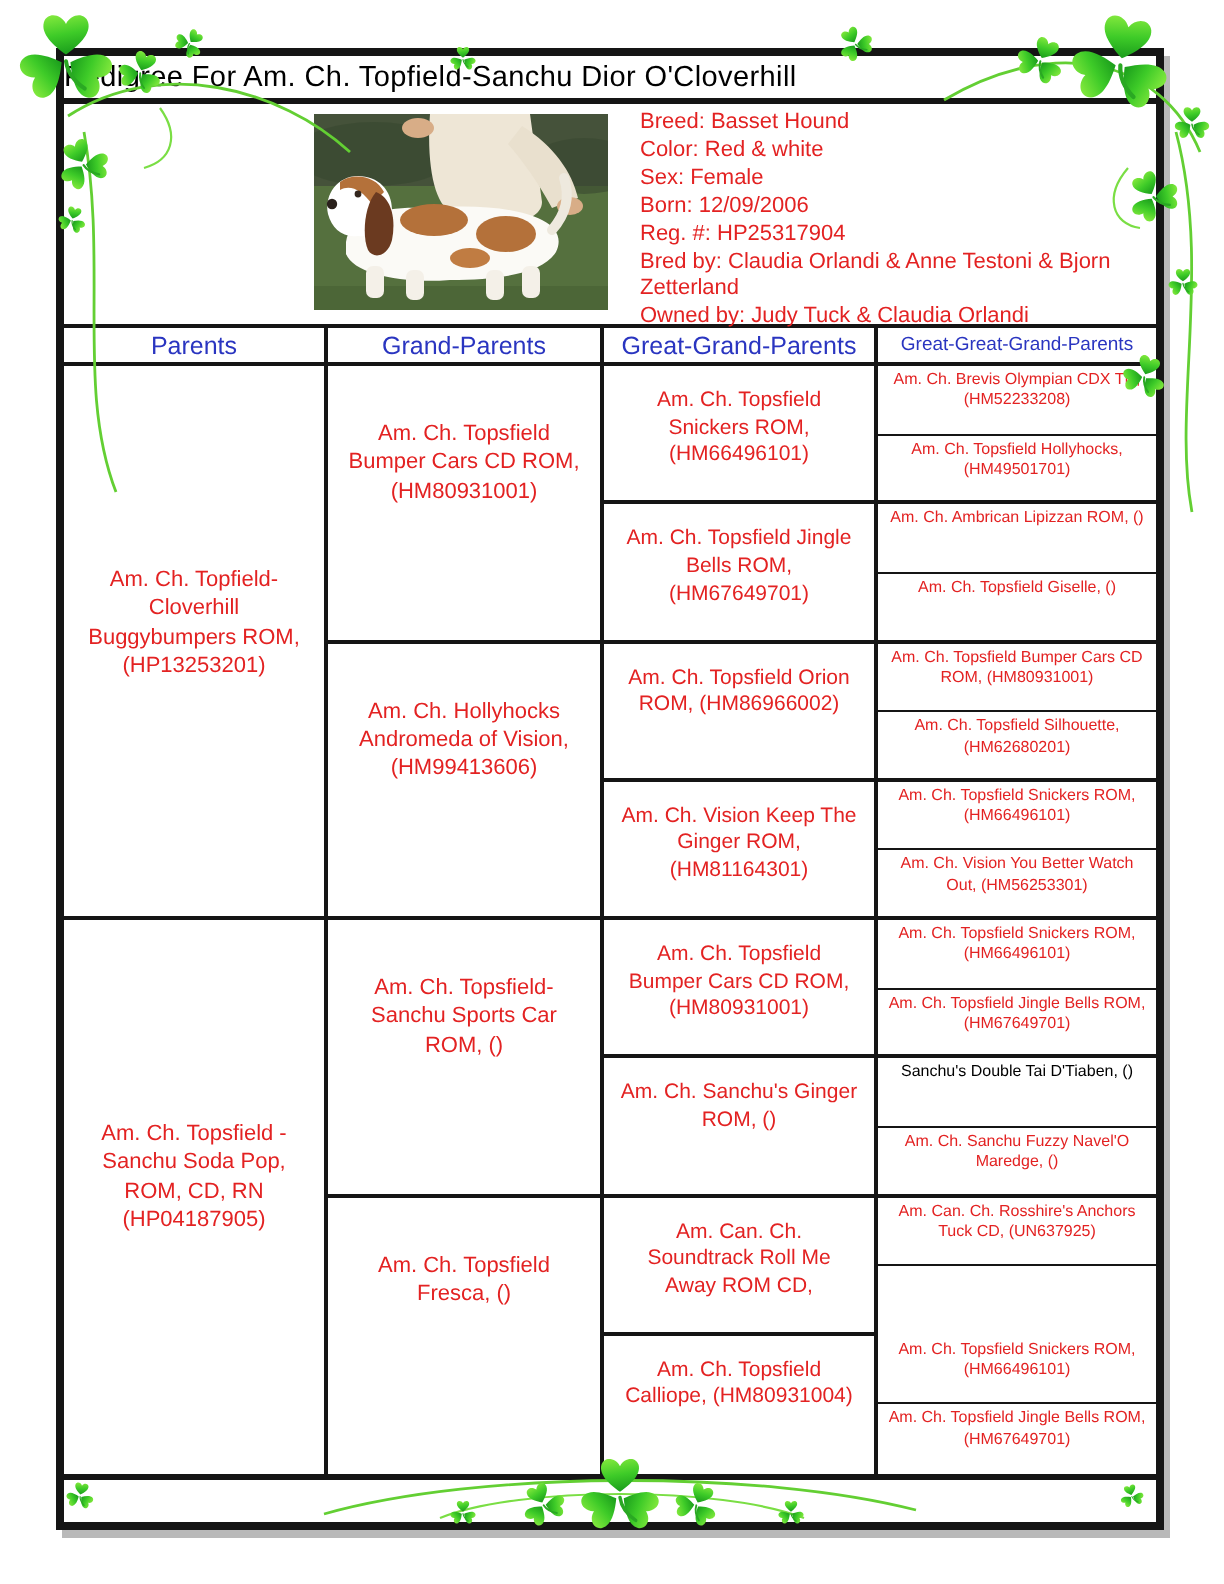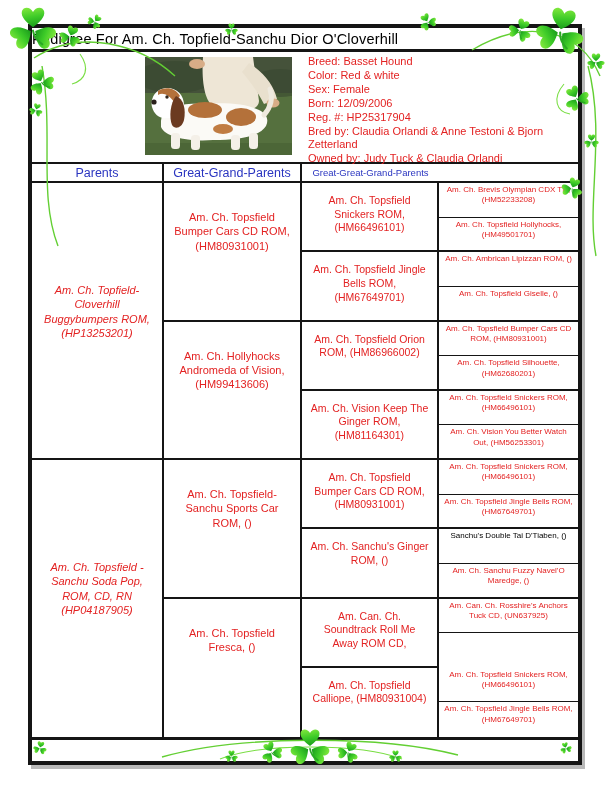--- a/index.html
+++ b/index.html
@@ -18,21 +18,21 @@
     position:absolute;left:28px;top:24px;width:546px;height:733px;
     border:4px solid var(--bk);background:#fff;
     box-shadow:3px 4px 0 #b9b9b9;
   }
   .title-band{
     height:21px;border-bottom:3px solid var(--bk);
     display:flex;align-items:center;justify-content:flex-start;
   }
   .title-band .t{font-size:14.5px;color:#000;letter-spacing:.2px;}
   
-  .info-section{height:110px;display:flex;align-items:flex-start;}
+  .info-section{height:110px;display:flex;align-items:flex-start;padding-left:12px;}
   .photo-wrap{margin-left:113px;margin-top:5px;width:147px;height:98px;flex:none;}
   .photo-wrap svg{display:block;width:147px;height:98px;}
   .info-lines{margin-left:16px;margin-top:3px;color:var(--red);font-size:11px;line-height:13.9px;}
   
   .ped-header{
     display:grid;grid-template-columns:132fr 138fr 137fr 139fr;
     height:17px;border-top:2px solid var(--bk);border-bottom:2px solid var(--bk);text-align:right;
   }
   .ped-header .hc{
     display:flex;align-items:center;justify-content:center;
@@ -42,21 +42,21 @@
   .ped-header .hc.small{font-size:9.5px;}
   .ped-body{
     display:grid;grid-template-columns:132fr 138fr 137fr 139fr;
     grid-template-rows:repeat(16,1fr);
     height:554px;border-bottom:3px solid var(--bk);
   }
   .pc{
     box-sizing:border-box;display:flex;justify-content:center;text-align:center;
     color:var(--red);align-items:flex-start;overflow:hidden;
   }
-  .col1{grid-column:1;font-size:11px;line-height:1.3;padding:100px 6px 0 6px;border-right:2px solid var(--bk);font-style:italic;}
+  .col1{grid-column:1;font-size:11px;line-height:1.3;padding:100px 6px 0 6px;border-right:2px solid var(--bk);}
   .col2{grid-column:2;font-size:11px;line-height:1.3;padding:27px 8px 0 8px;border-right:2px solid var(--bk);}
   .col3{grid-column:3;font-size:10.5px;line-height:1.3;padding:11px 8px 0 8px;border-right:2px solid var(--bk);}
   .col4{grid-column:4;font-size:8px;line-height:1.3;padding:2px 4px 0 4px;}
   .bb1{border-bottom:1px solid var(--bk);}
   .bb2{border-bottom:2px solid var(--bk);}
   .black-entry{color:#000;}
   .r1-3{grid-row:1/3}.r3-5{grid-row:3/5}.r5-7{grid-row:5/7}.r7-9{grid-row:7/9}
   .r9-11{grid-row:9/11}.r11-13{grid-row:11/13}.r13-15{grid-row:13/15}.r15-17{grid-row:15/17}
   .r1-5{grid-row:1/5}.r5-9{grid-row:5/9}.r9-13{grid-row:9/13}.r13-17{grid-row:13/17}
   .r1-9{grid-row:1/9}.r9-17{grid-row:9/17}
@@ -131,20 +131,21 @@
       <div>Sex: Female</div>
       <div>Born: 12/09/2006</div>
       <div>Reg. #: HP25317904</div>
       <div>Bred by: Claudia Orlandi &amp; Anne Testoni &amp; Bjorn Zetterland</div>
       <div>Owned by: Judy Tuck &amp; Claudia Orlandi</div>
     </div>
   </div>
 
   <div class="ped-header">
     <div class="hc">Parents</div>
+    <div class="hc">Grand-Parents</div>
     <div class="hc">Great-Grand-Parents</div>
     <div class="hc small">Great-Great-Grand-Parents</div>
   </div>
 
   <div class="ped-body">
 
     <div class="pc col1 r1-9 bb2">Am. Ch. Topfield-Cloverhill Buggybumpers ROM, (HP13253201)</div>
     <div class="pc col1 r9-17">Am. Ch. Topsfield -Sanchu Soda Pop, ROM, CD, RN (HP04187905)</div>
 
     <div class="pc col2 r1-5 bb2">Am. Ch. Topsfield Bumper Cars CD ROM, (HM80931001)</div>

